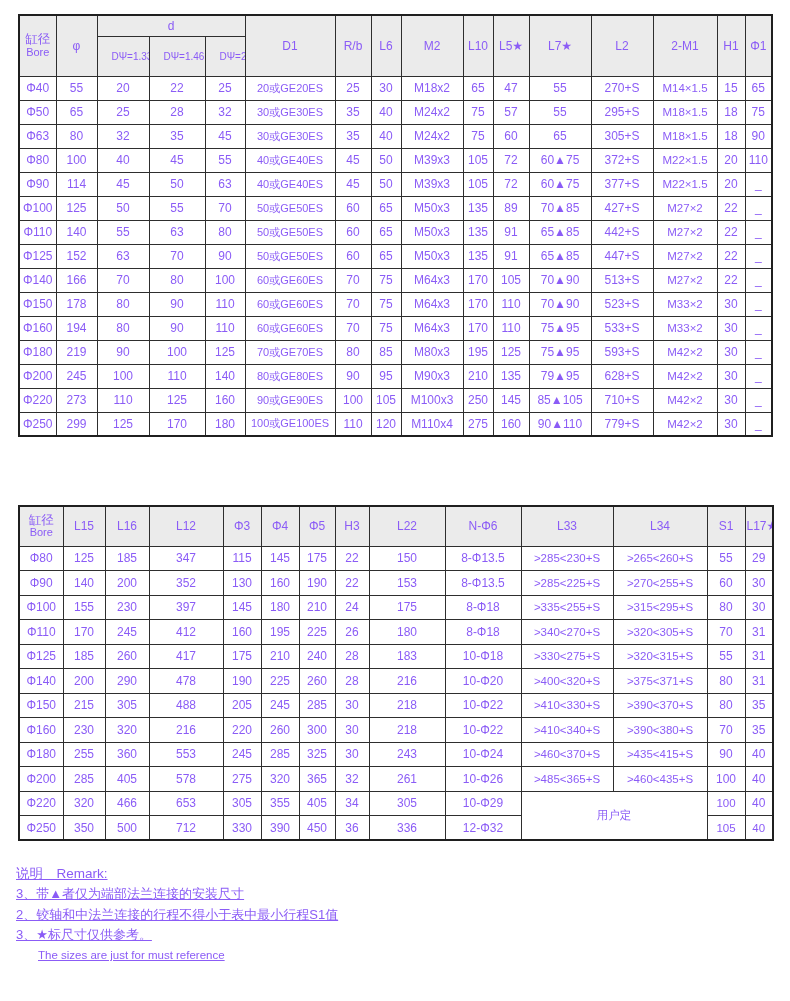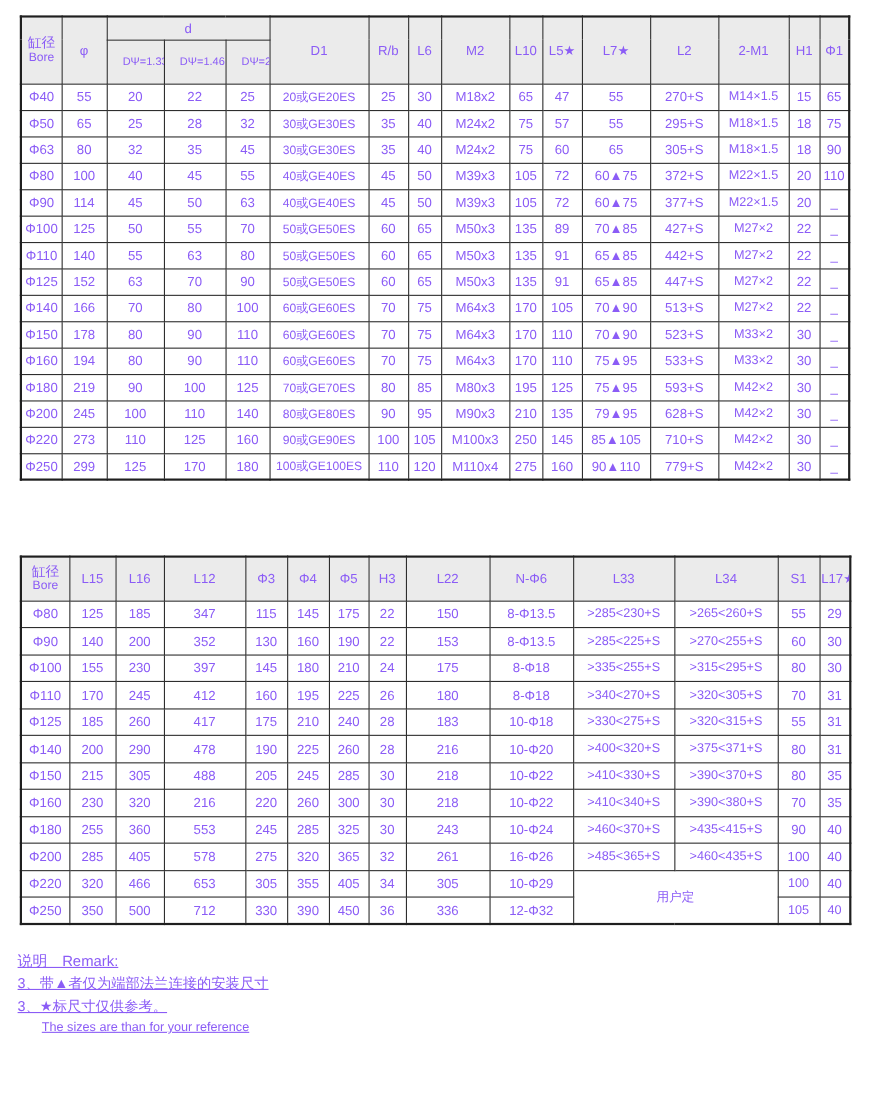--- a/index.html
+++ b/index.html
@@ -539,21 +539,21 @@
         <tr>
           <td>Φ200</td>
           <td>285</td>
           <td>405</td>
           <td>578</td>
           <td>275</td>
           <td>320</td>
           <td>365</td>
           <td>32</td>
           <td>261</td>
-          <td>16-Φ26</td>
+          <td>10-Φ26</td>
           <td>&gt;485&lt;365+S</td>
           <td>&gt;460&lt;435+S</td>
           <td>100</td>
           <td>40</td>
         </tr>
         <tr>
           <td>Φ220</td>
           <td>320</td>
           <td>466</td>
           <td>653</td>
@@ -580,17 +580,18 @@
           <td>12-Φ32</td>
           <td>105</td>
           <td>40</td>
         </tr>
       </tbody>
   </table>
 
   <div class="remarks">
     <div class="r-title">说明　Remark:</div>
     <div class="r-line">3、带▲者仅为端部法兰连接的安装尺寸</div>
+    <div class="r-line">2、铰轴和中法兰连接的行程不得小于表中最小行程S1值</div>
     <div class="r-line">3、★标尺寸仅供参考。</div>
-    <div class="r-en">The sizes are than for your reference</div>
+    <div class="r-en">The sizes are just for must reference</div>
   </div>
 
 </div>
 
 </body></html>

